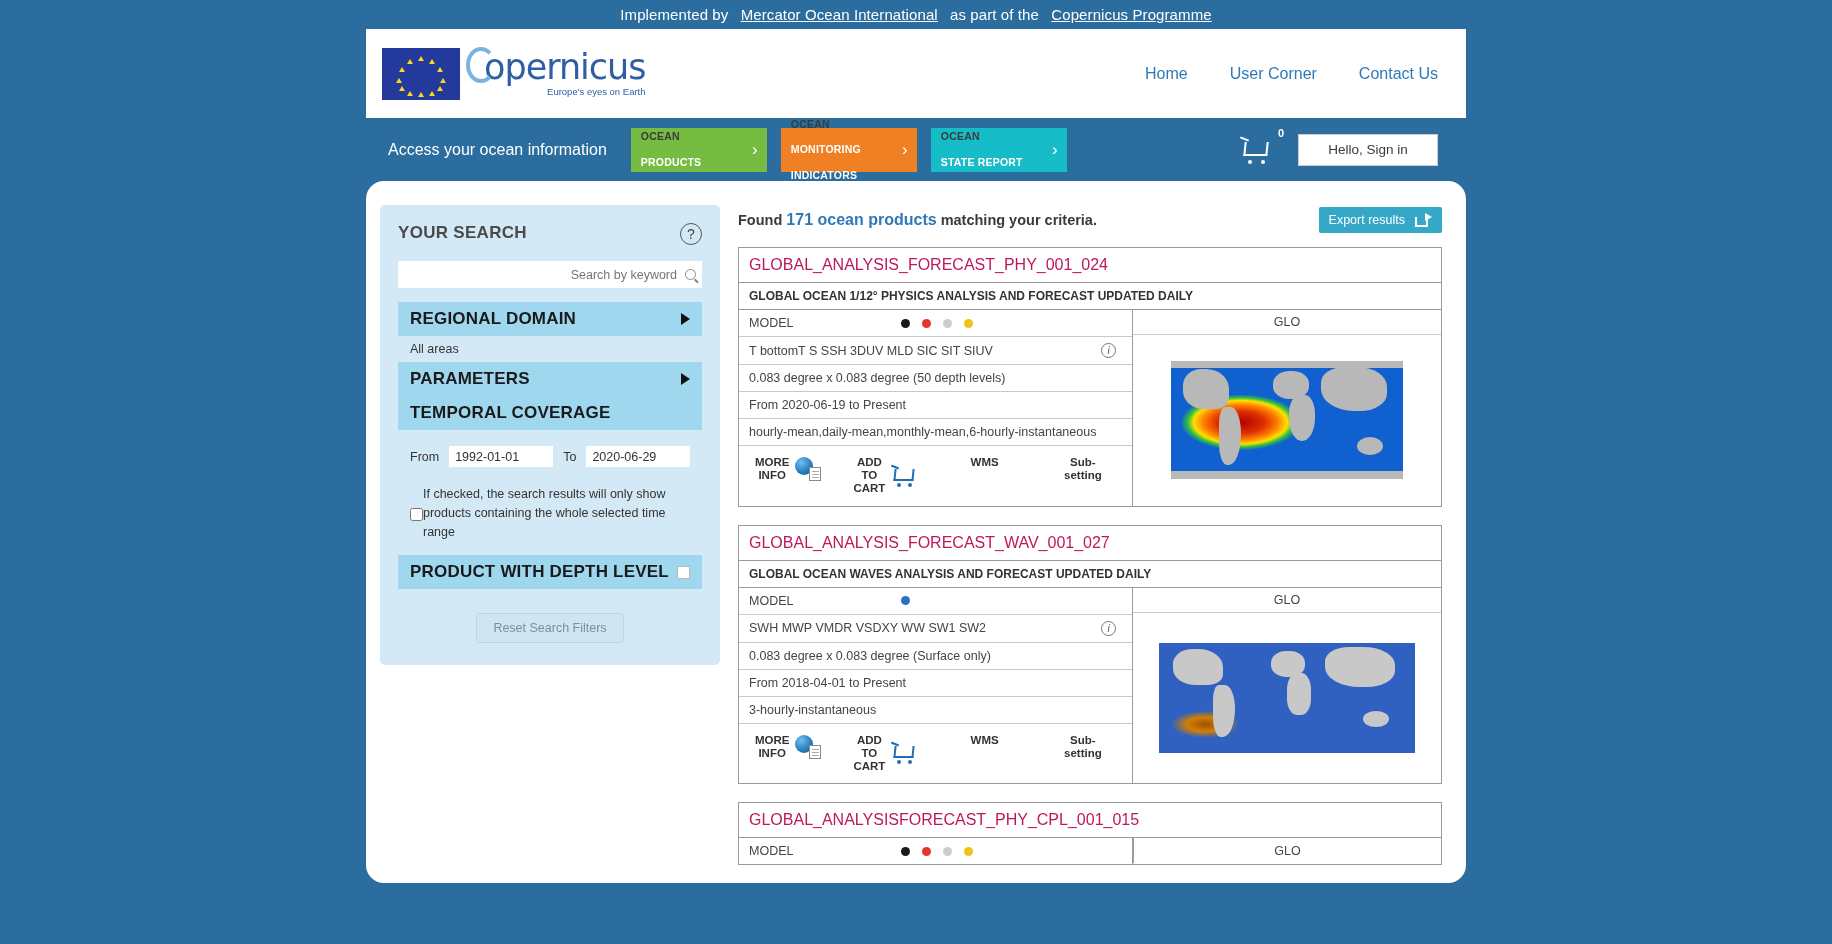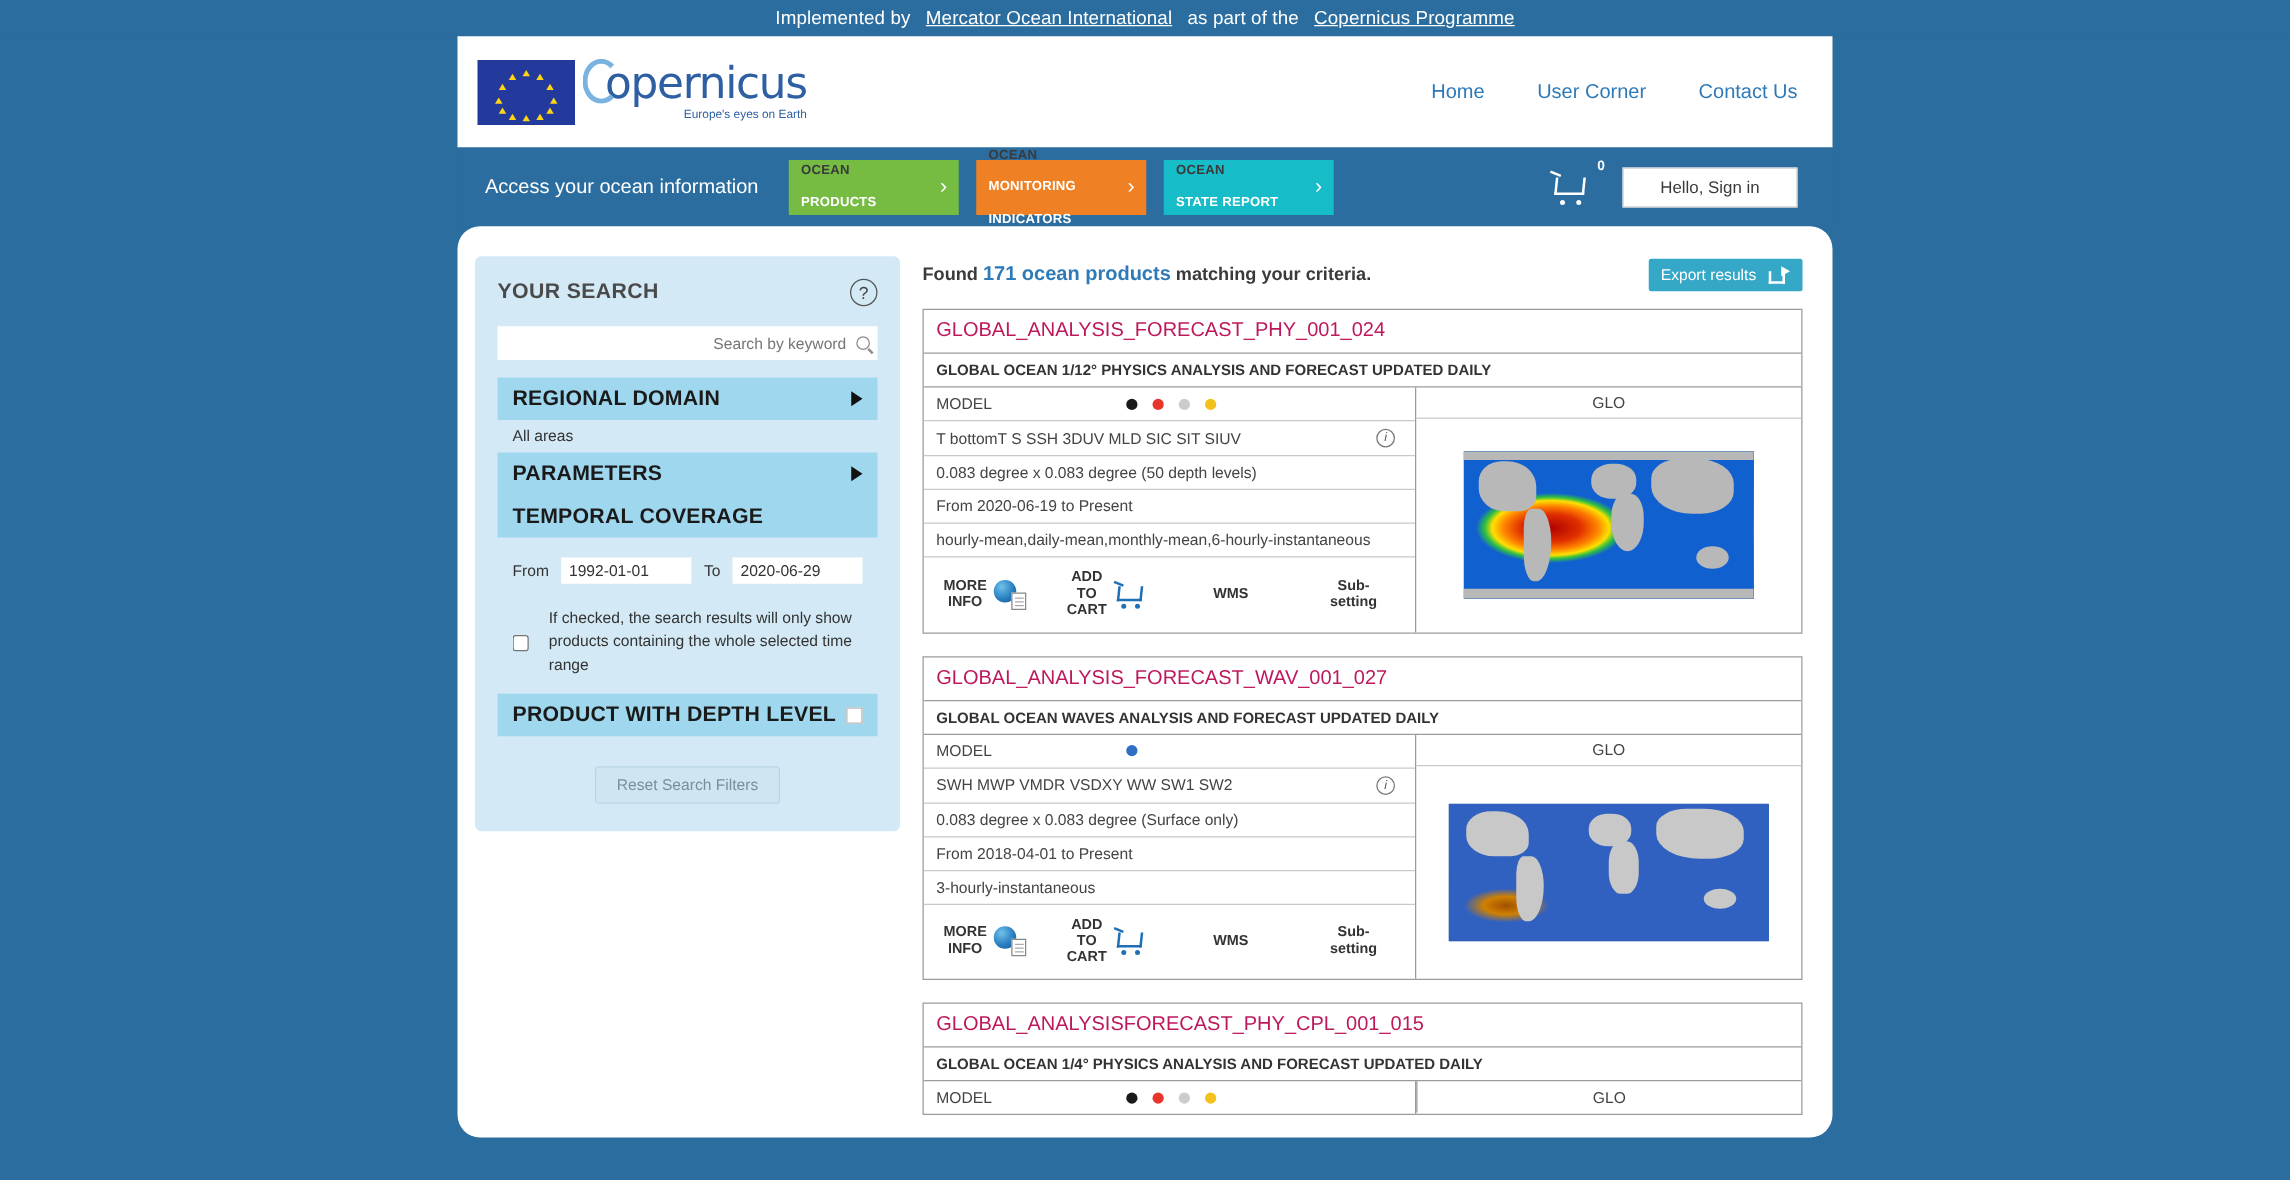--- a/index.html
+++ b/index.html
@@ -243,21 +243,21 @@
   .daterow {
     display: flex; align-items: center; gap: 10px;
     padding: 16px 12px 0 12px; font-size: 12.5px; color: #333;
   }
   .daterow input {
     width: 104px; height: 21px; border: none; background: #ffffff;
     font-size: 12.5px; color: #333; padding: 0 6px;
     font-family: "Liberation Sans", sans-serif;
   }
   .checkrow {
-    display: flex; gap: 16px; padding: 18px 12px 0 12px;
+    display: flex; gap: 0; padding: 18px 12px 0 12px;
     font-size: 12.5px; color: #333; line-height: 1.5;
   }
   .checkrow input[type=checkbox] { margin: 3px 0 0 0; }
   .resetbtn {
     margin: 24px auto 0 auto;
     display: block;
     background: #cfe6f2; color: #7b8f9a;
     border: 1px solid #b9d6e6;
     font-size: 12.5px;
     padding: 7px 16px; border-radius: 3px;
@@ -328,21 +328,21 @@
   }
   .varrow { display: flex; align-items: center; justify-content: space-between; }
   .info-i {
     width: 15px; height: 15px; border-radius: 50%; border: 1.4px solid #777;
     color: #555; font-size: 10px; font-style: italic;
     display: flex; align-items: center; justify-content: center;
     margin-right: 6px; cursor: pointer; flex: none;
   }
 
   .actions {
-    display: flex; align-items: center;
+    display: flex; align-items: flex-start;
   }
   .act {
     flex: 1; display: flex; align-items: center; justify-content: center;
     gap: 6px; padding: 10px 4px;
     font-size: 11.5px; color: #333; font-weight: bold;
     cursor: pointer; text-align: center; line-height: 1.15;
   }
   .globe-ic { width: 26px; height: 24px; position: relative; flex: none; }
   .globe-ic .gl {
     position: absolute; left: 0; top: 0; width: 18px; height: 18px;
@@ -689,21 +689,20 @@
                   <div class="landmass" style="left:166px;top:4px;width:70px;height:40px;border-radius:35% 45% 40% 50%;background:#c8c8c8"></div>
                   <div class="landmass" style="left:204px;top:68px;width:26px;height:16px;border-radius:50%;background:#c8c8c8"></div>
                 </div>
               </div>
             </div>
           </div>
         </div>
 
         <div class="card">
           <div class="card-title">GLOBAL_ANALYSISFORECAST_PHY_CPL_001_015</div>
-          <div class="card-sub">GLOBAL OCEAN 1/4° PHYSICS ANALYSIS AND FORECAST UPDATED DAILY</div>
           <div class="card-body">
             <div class="card-left">
               <div class="crow">
                 <div class="typecell">MODEL</div>
                 <div class="dots">
                   <span class="dot" style="background:#1a1a1a"></span>
                   <span class="dot" style="background:#e8352b"></span>
                   <span class="dot" style="background:#cccccc"></span>
                   <span class="dot" style="background:#f2c11c"></span>
                 </div>

